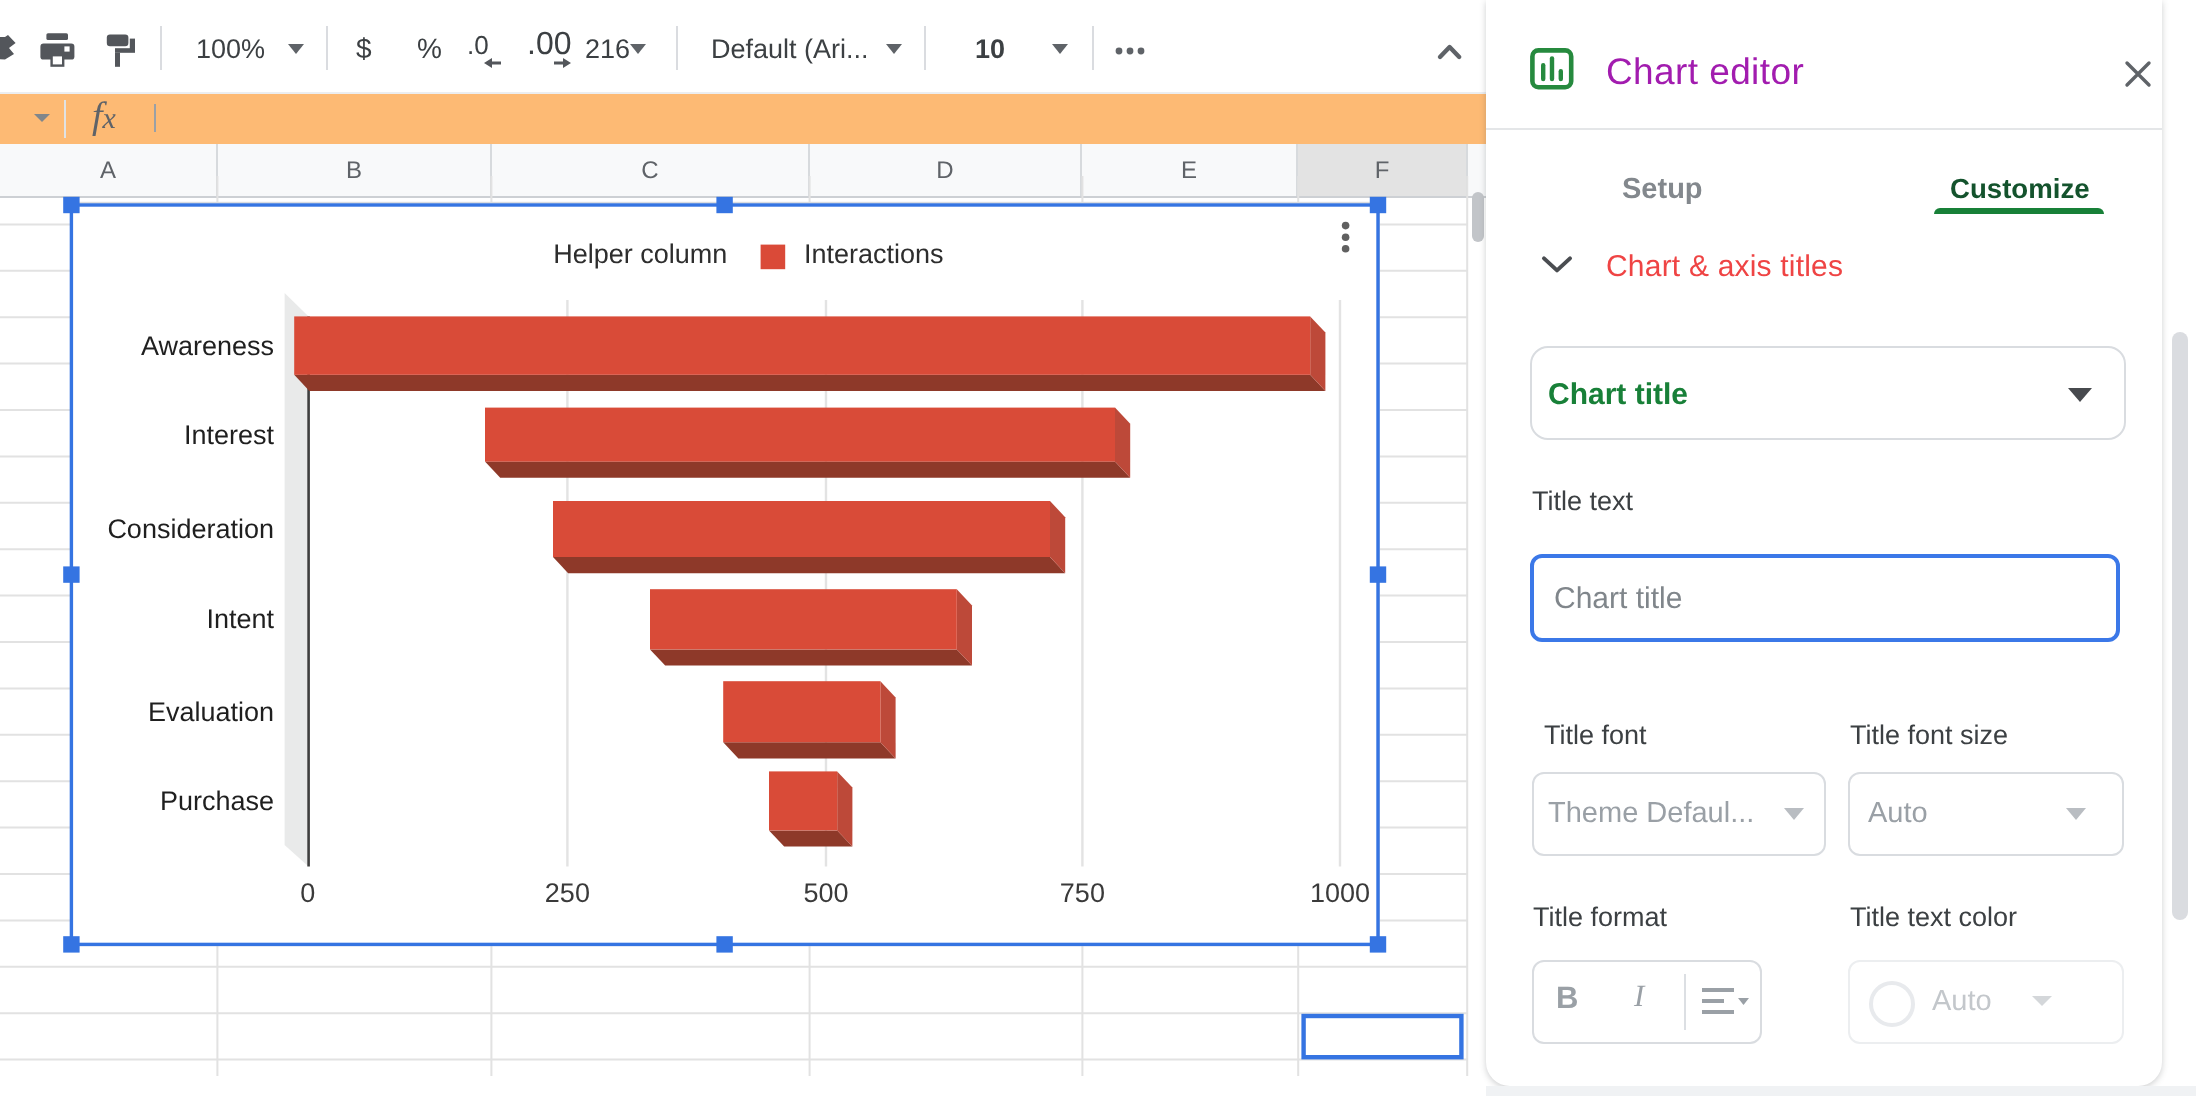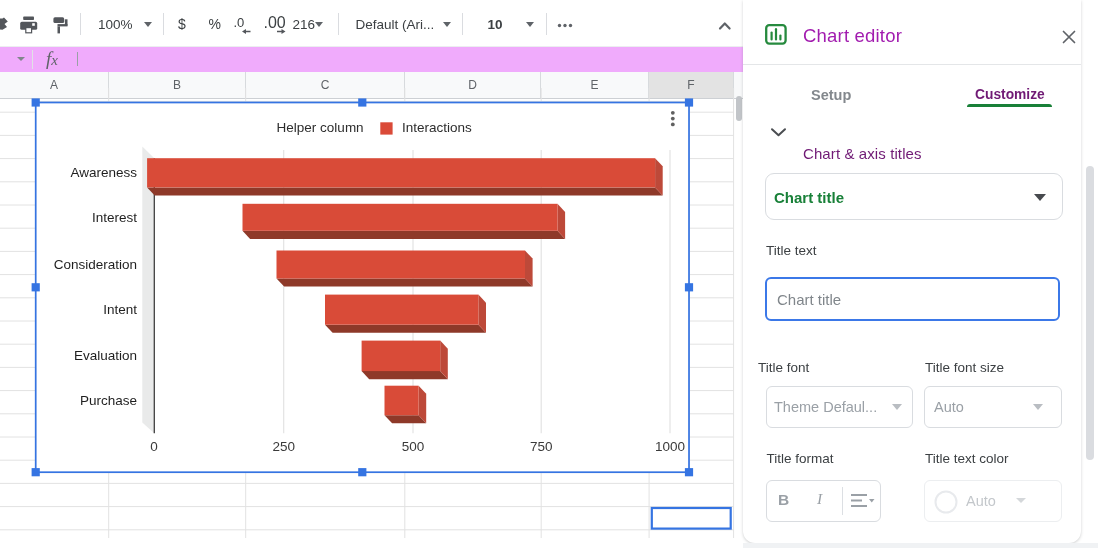--- a/index.html
+++ b/index.html
@@ -6,21 +6,21 @@
   #app{position:relative;width:1098px;height:548px;background:#fff;overflow:hidden;
        font-family:"Liberation Sans",sans-serif;}
   .abs{position:absolute;}
   
   #toolbar{left:0;top:0;width:744px;height:46px;background:#fff;padding-left:36px;}
   .tbtxt{position:absolute;color:#3c4043;font-size:13.5px;line-height:13.5px;}
   .vdiv{position:absolute;width:1px;top:13px;height:22px;background:#dadce0;}
   .caret{position:absolute;width:0;height:0;border-left:4.5px solid transparent;
          border-right:4.5px solid transparent;border-top:5px solid #5f6368;}
   
-  #fbar{left:0;top:46px;width:744px;height:25px;background:#f0abfc;border-top:1px solid #eceef0;border-bottom:1px solid #e0e2e4;}
+  #fbar{left:0;top:46px;width:744px;height:25px;background:#fdba74;border-top:1px solid #eceef0;border-bottom:1px solid #e0e2e4;}
   
   #chead{left:0;top:72px;width:744px;height:26px;background:#f8f9fa;border-bottom:1px solid #cdd0d4;}
   .hcell{position:absolute;top:0;height:26px;color:#5f6368;font-size:12px;
          display:flex;align-items:center;justify-content:center;border-right:1px solid #d7dadd;box-sizing:border-box;}
   
   #panelbg{left:744px;top:0;width:354px;height:548px;background:#fff;}
   #panel{left:743px;top:0;width:338px;height:543px;background:#fff;
          border-radius:0 0 12px 12px;box-shadow:0 1px 3px rgba(60,64,67,.25);}
   #panelstrip{left:743px;top:543px;width:355px;height:5px;background:#f0f2f4;}
   .plabel{position:absolute;color:#3c4043;font-size:13.5px;}
@@ -204,37 +204,37 @@
       <line x1="11" y1="15.5" x2="11" y2="5.2" stroke="#268a3e" stroke-width="2.2" stroke-linecap="round"></line>
       <line x1="15.4" y1="15.5" x2="15.4" y2="11.6" stroke="#268a3e" stroke-width="2.2" stroke-linecap="round"></line>
     </svg>
     <div style="position:absolute;left:60px;top:25px;font-size:18.5px;font-weight:500;color:#a21caf;letter-spacing:.2px;">Chart editor</div>
     <svg style="position:absolute;left:319px;top:30px;" width="14" height="14" viewBox="0 0 14 14">
       <path d="M1.5 1.5 L12.5 12.5 M12.5 1.5 L1.5 12.5" stroke="#5f6368" stroke-width="1.7" stroke-linecap="round"></path>
     </svg>
     <div style="position:absolute;left:0;top:63.5px;width:338px;height:1px;background:#e4e6e8;"></div>
 
     <div style="position:absolute;left:68px;top:86.5px;font-size:14.5px;font-weight:700;color:#83888d;">Setup</div>
-    <div style="position:absolute;left:232px;top:87px;font-size:13.8px;font-weight:700;color:#701a75;">Customize</div>
+    <div style="position:absolute;left:232px;top:87px;font-size:13.8px;font-weight:700;color:#14532d;">Customize</div>
     <div style="position:absolute;left:224px;top:103.5px;width:85px;height:3.4px;background:#188038;border-radius:3px 3px 0 0;"></div>
 
     <svg style="position:absolute;left:27px;top:127px;" width="17" height="11" viewBox="0 0 17 11">
       <path d="M2 2.2 L8.5 8.2 L15 2.2" fill="none" stroke="#4a4d51" stroke-width="2" stroke-linecap="round" stroke-linejoin="round"></path>
     </svg>
-    <div style="position:absolute;left:60px;top:124.5px;font-size:15px;font-weight:500;color:#701a75;letter-spacing:.1px;margin-top:20px;">Chart &amp; axis titles</div>
+    <div style="position:absolute;left:60px;top:124.5px;font-size:15px;font-weight:500;color:#ef4444;letter-spacing:.1px;">Chart &amp; axis titles</div>
 
     <div class="pbox" style="left:22px;top:172.5px;width:298px;height:47px;border-radius:9px;"></div>
     <div style="position:absolute;left:31px;top:188.5px;font-size:15px;font-weight:700;color:#188038;">Chart title</div>
     <div class="caret" style="left:291px;top:193.5px;border-left-width:6px;border-right-width:6px;border-top-width:7px;border-top-color:#474a4e;"></div>
 
     <div class="plabel" style="left:23px;top:242.5px;">Title text</div>
     <div style="position:absolute;left:22px;top:276.5px;width:295px;height:44px;box-sizing:border-box;border:2.2px solid #3b78e8;border-radius:6px;background:#fff;"></div>
     <div style="position:absolute;left:34px;top:291px;font-size:15px;color:#80868b;">Chart title</div>
 
-    <div class="plabel" style="left:15px;top:360px;text-align:center;">Title font</div>
+    <div class="plabel" style="left:29px;top:360px;text-align:center;">Title font</div>
     <div class="plabel" style="left:182px;top:360px;">Title font size</div>
     <div class="pbox" style="left:22.5px;top:385.5px;width:147px;height:42.5px;"></div>
     <div style="position:absolute;left:31px;top:399px;font-size:14.5px;color:#9aa0a6;">Theme Defaul...</div>
     <div class="caret" style="left:149px;top:404px;border-left-width:5.5px;border-right-width:5.5px;border-top-width:6px;border-top-color:#b9bdc2;"></div>
     <div class="pbox" style="left:181px;top:385.5px;width:137.5px;height:42.5px;"></div>
     <div style="position:absolute;left:191px;top:399px;font-size:14.5px;color:#9aa0a6;">Auto</div>
     <div class="caret" style="left:289.5px;top:404px;border-left-width:5.5px;border-right-width:5.5px;border-top-width:6px;border-top-color:#b9bdc2;"></div>
 
     <div class="plabel" style="left:23.5px;top:451px;">Title format</div>
     <div class="plabel" style="left:182px;top:451px;">Title text color</div>

